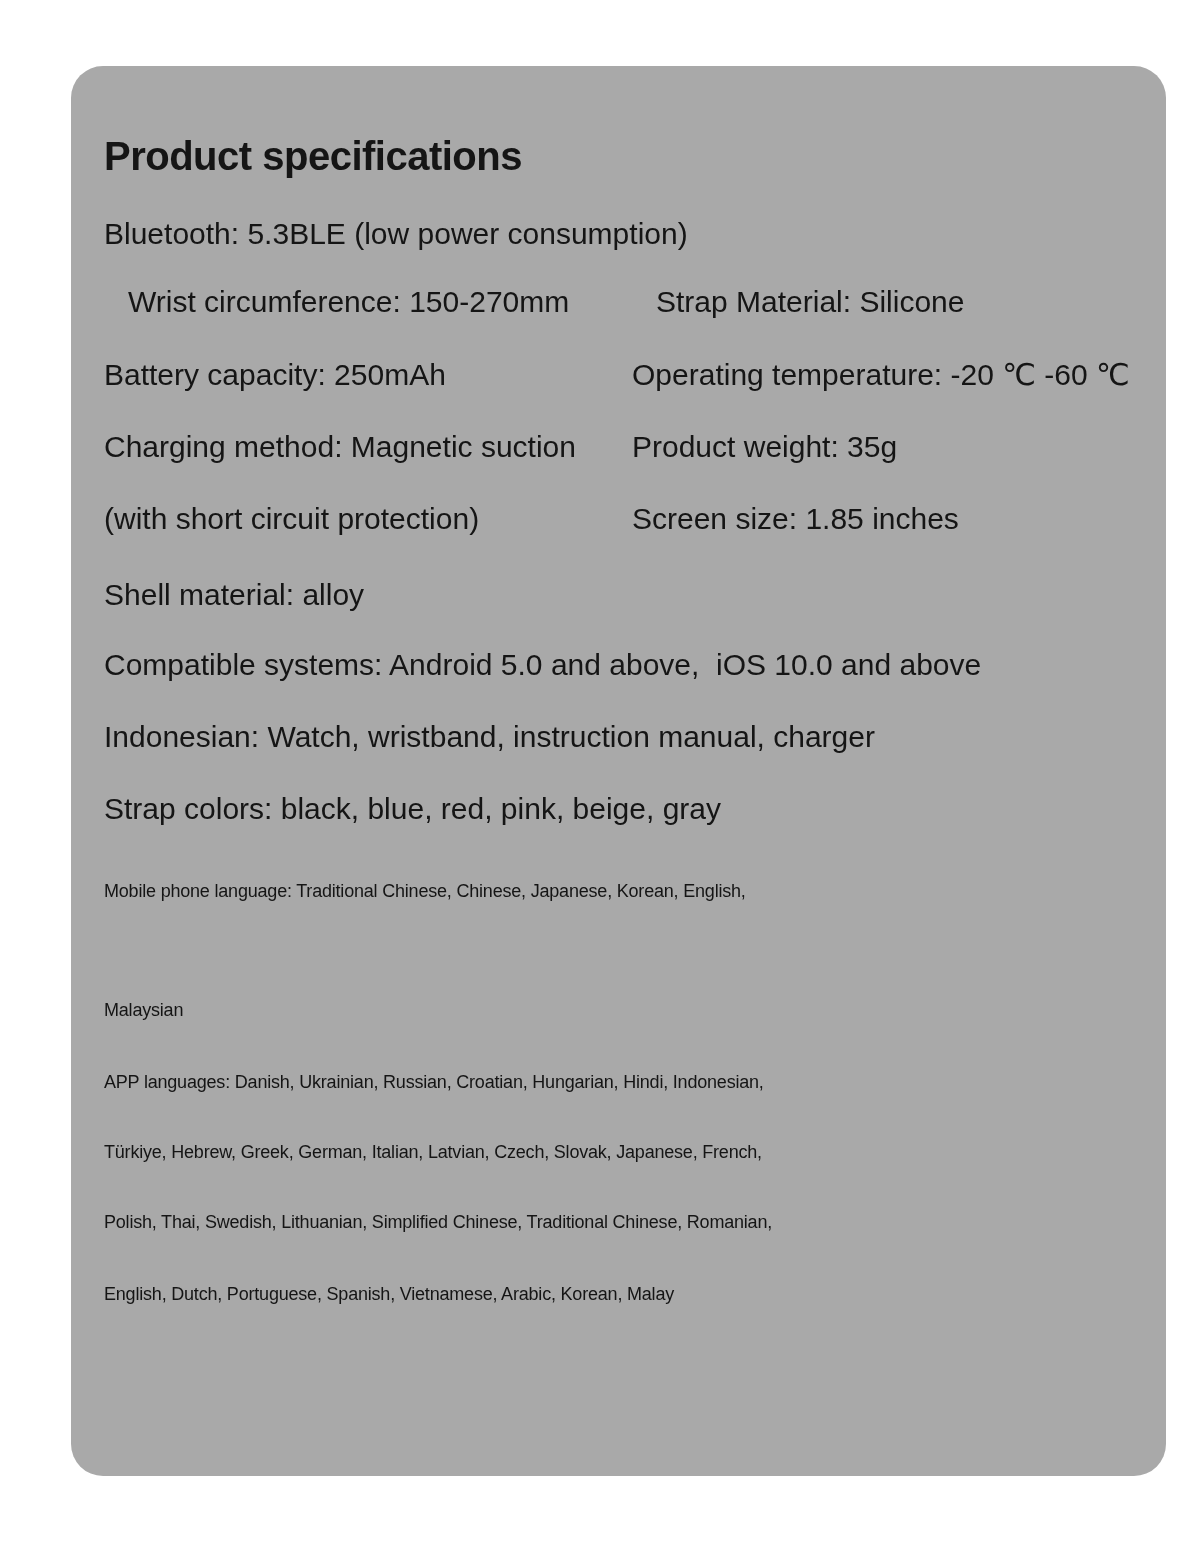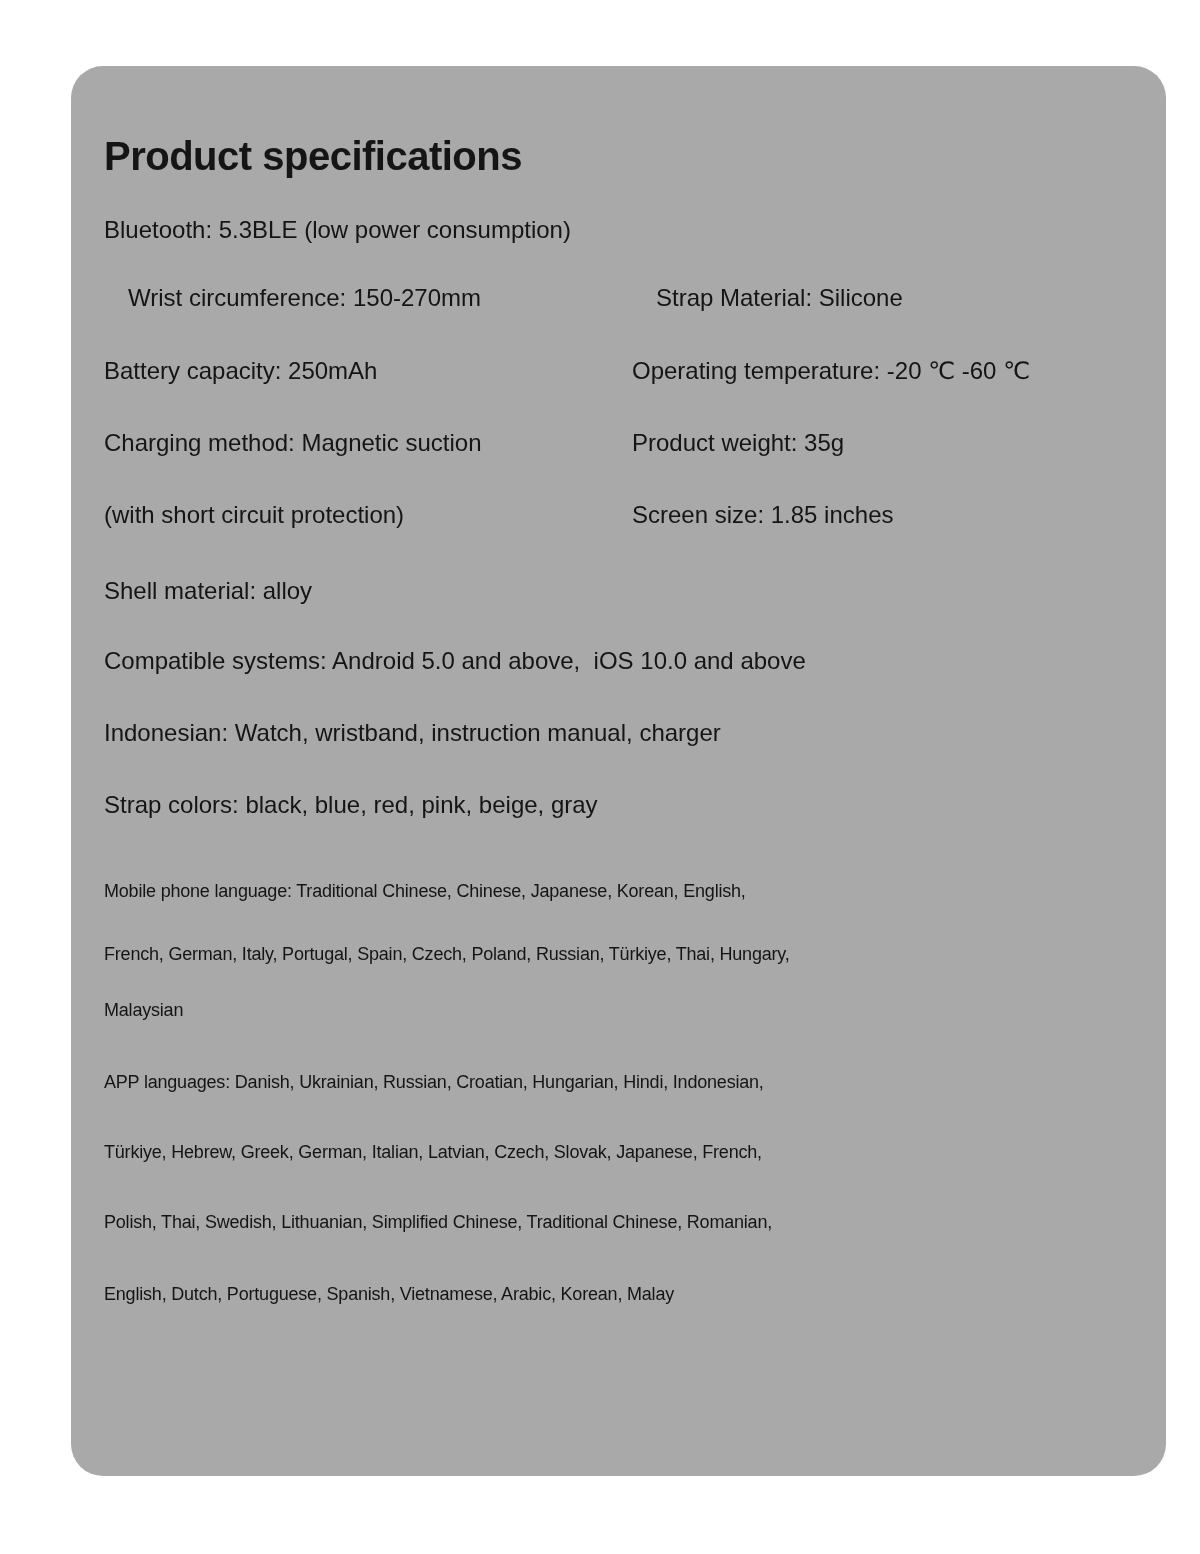--- a/index.html
+++ b/index.html
@@ -28,21 +28,21 @@
     top: 62px;
     font-size: 40px;
     font-weight: bold;
     letter-spacing: -0.5px;
     line-height: 1;
     white-space: pre;
   }
   .line {
     position: absolute;
     left: 25px;
-    font-size: 24px;
+    font-size: 30px;
     line-height: 1.1;
     white-space: pre;
     letter-spacing: 0px;
   }
   .col-right { left: 553px; }
   .lang {
     font-size: 18px;
     letter-spacing: -0.2px;
   }
   .l-bluetooth   { top: 143px; }
@@ -83,21 +83,20 @@
 
     <div class="line r-4">(with short circuit protection)</div>
     <div class="line r-4 col-right">Screen size: 1.85 inches</div>
 
     <div class="line l-shell">Shell material: alloy</div>
     <div class="line l-compatible">Compatible systems: Android 5.0 and above,  iOS 10.0 and above</div>
     <div class="line l-accessories">Indonesian: Watch, wristband, instruction manual, charger</div>
     <div class="line l-strapcolors">Strap colors: black, blue, red, pink, beige, gray</div>
 
     <div class="line lang ml-0">Mobile phone language: Traditional Chinese, Chinese, Japanese, Korean, English,</div>
-    <div class="line lang ml-1">French, German, Italy, Portugal, Spain, Czech, Poland, Russian, Türkiye, Thai, Hungary,</div>
     <div class="line lang ml-2">Malaysian</div>
 
     <div class="line lang al-0">APP languages: Danish, Ukrainian, Russian, Croatian, Hungarian, Hindi, Indonesian,</div>
     <div class="line lang al-1">Türkiye, Hebrew, Greek, German, Italian, Latvian, Czech, Slovak, Japanese, French,</div>
     <div class="line lang al-2">Polish, Thai, Swedish, Lithuanian, Simplified Chinese, Traditional Chinese, Romanian,</div>
     <div class="line lang al-3">English, Dutch, Portuguese, Spanish, Vietnamese, Arabic, Korean, Malay</div>
 
   </section>
 </div>
 

